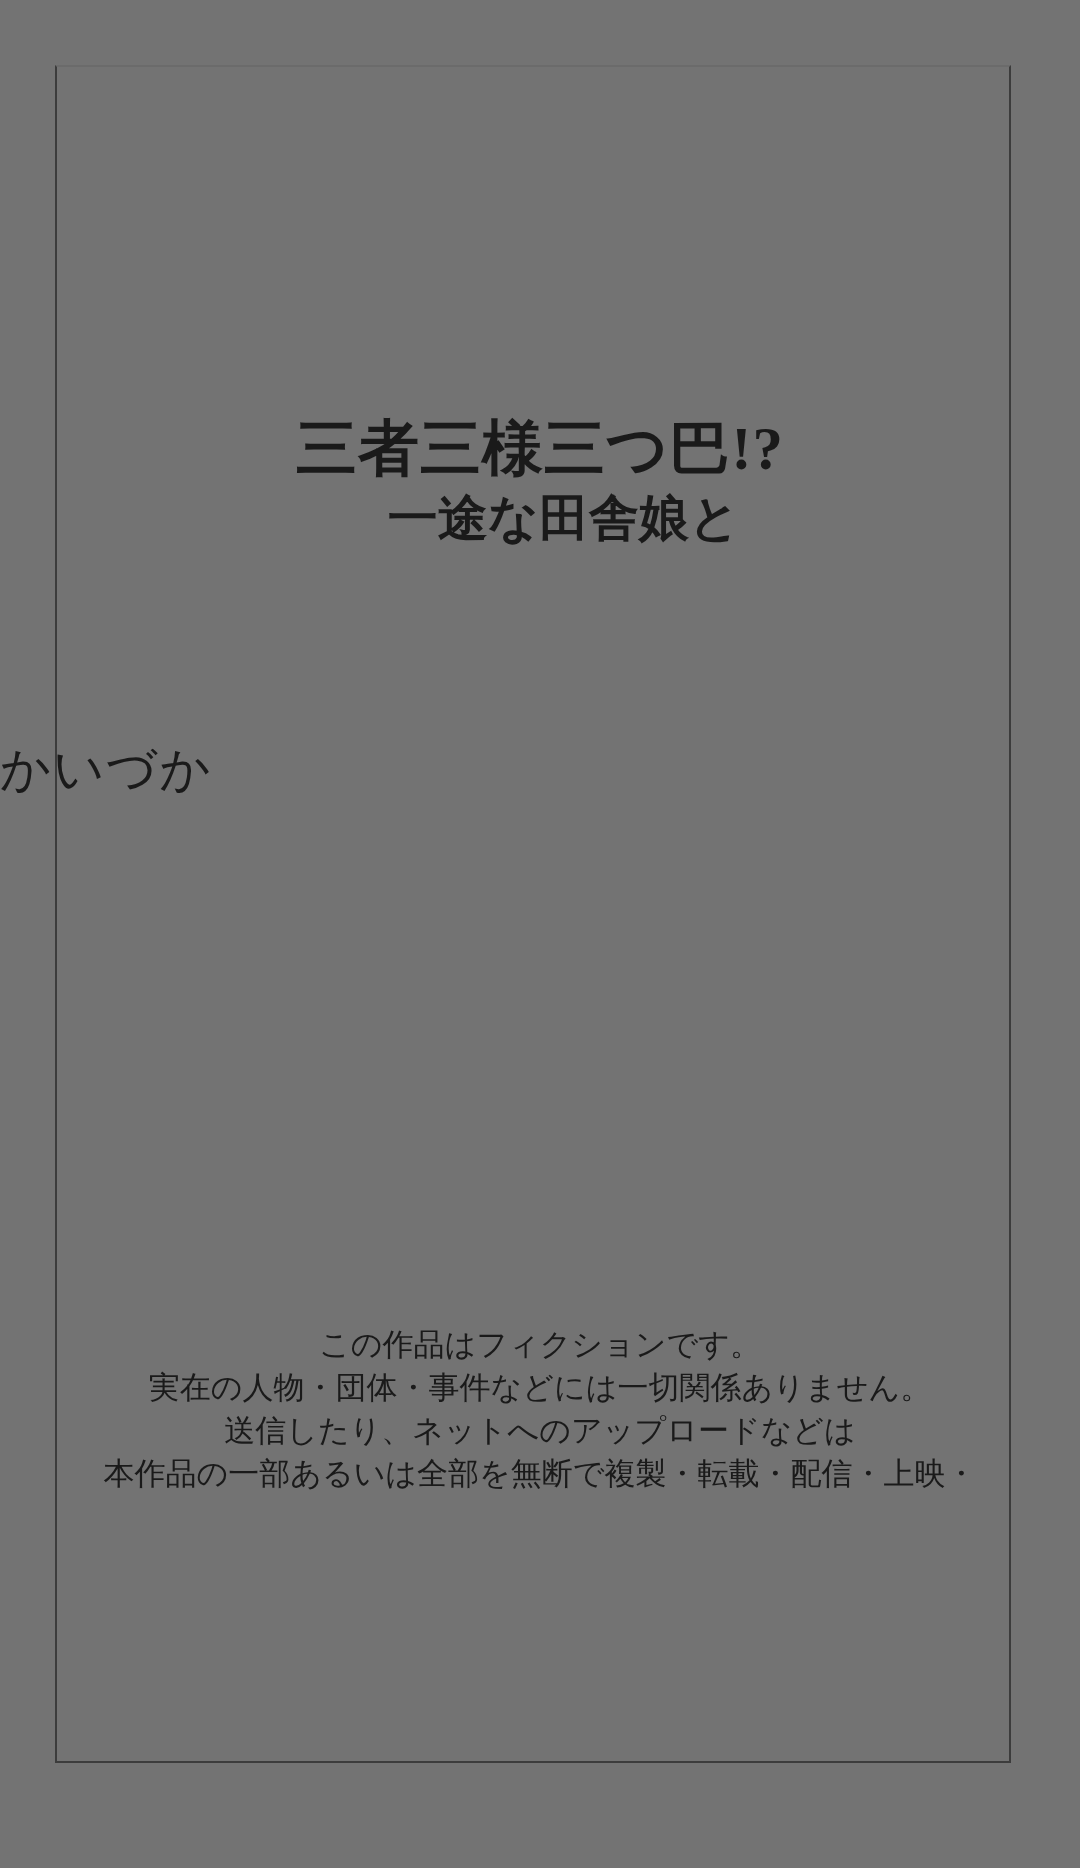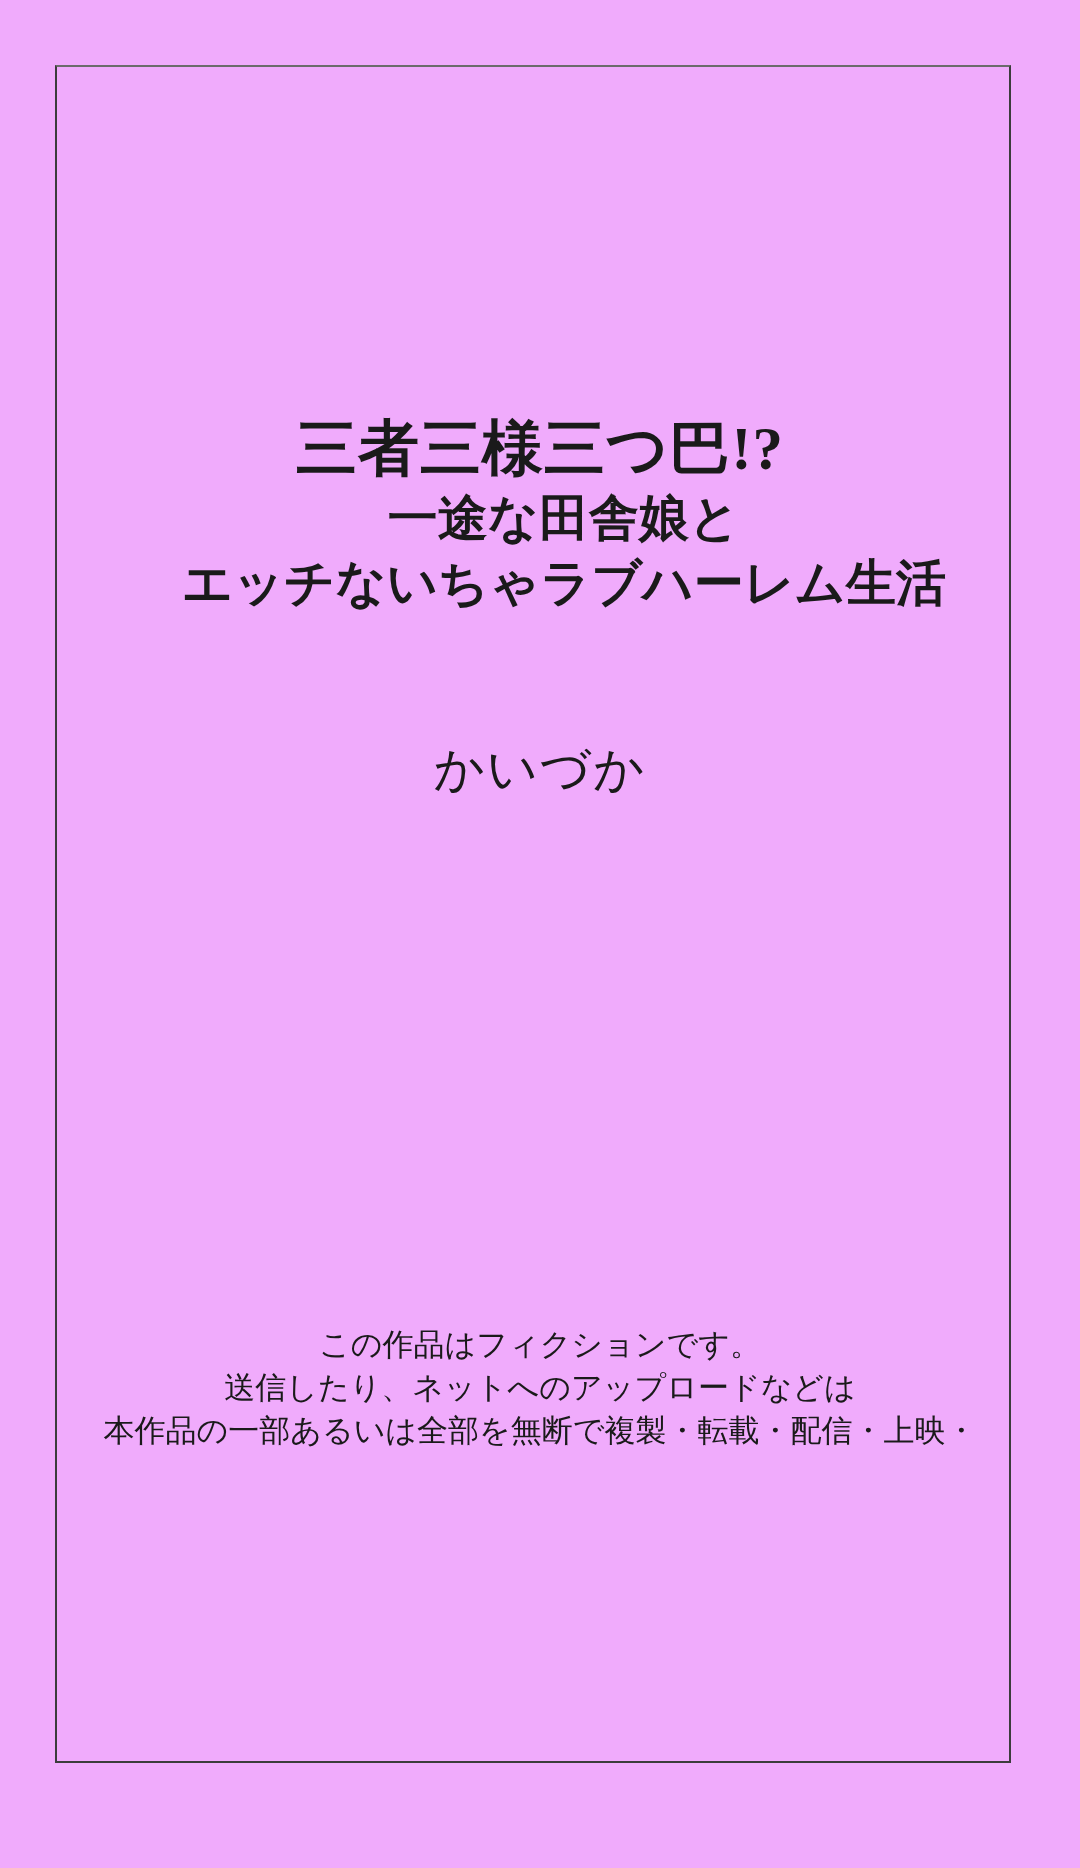--- a/index.html
+++ b/index.html
@@ -4,21 +4,21 @@
 <style>
   html, body {
     margin: 0;
     padding: 0;
     background: #ffffff;
   }
   .page {
     position: relative;
     width: 1080px;
     height: 1868px;
-    background: #f0abfc;
+    background: #737373;
     overflow: hidden;
     font-family: "Liberation Serif", "DejaVu Serif", serif;
     color: #1a1a1a;
   }
   .frame {
     position: absolute;
     left: 55px;
     top: 65px;
     width: 956px;
     height: 1698px;
@@ -47,21 +47,21 @@
     font-weight: 600;
     letter-spacing: 0px;
     margin: 0;
     padding-left: 48px;
   }
   .author-block {
     position: absolute;
     left: 0;
     right: 0;
     top: 740px;
-    text-align: center;
+    text-align: left;
     font-size: 50px;
     line-height: 58px;
     font-weight: 500;
     letter-spacing: 2px;
   }
   .disclaimer-block {
     position: absolute;
     left: 0;
     right: 0;
     top: 1323px;
@@ -79,24 +79,24 @@
 </head>
 <body>
 
 <div class="page">
 
   <div class="frame"></div>
 
   <div class="title-block">
     <div class="title-line-1">三者三様三つ巴!?</div>
     <div class="title-line-2">一途な田舎娘と</div>
-    <div class="title-line-3">エッチないちゃラブハーレム生活</div>
   </div>
 
   <div class="author-block">かいづか</div>
 
   <div class="disclaimer-block">
     <p class="disclaimer-line">この作品はフィクションです。</p>
+    <p class="disclaimer-line">実在の人物・団体・事件などには一切関係ありません。</p>
     <p class="disclaimer-line">送信したり、ネットへのアップロードなどは</p>
     <p class="disclaimer-line">本作品の一部あるいは全部を無断で複製・転載・配信・上映・</p>
   </div>
 
 </div>
 
 </body></html>

